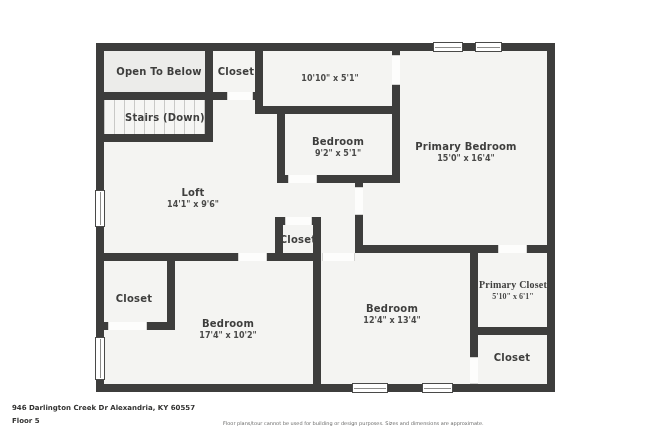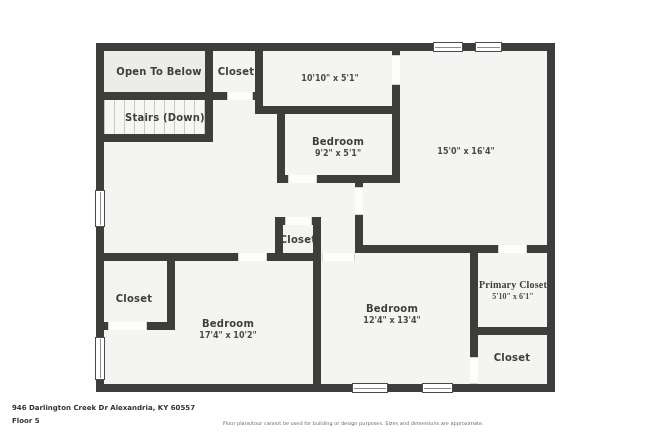--- a/index.html
+++ b/index.html
@@ -97,21 +97,26 @@
     <div class="dm">10'10" x 5'1"</div>
   </div>
   <div class="lbl" style="left:165px;top:118px;">
     <div class="nm">Stairs (Down)</div>
   </div>
   <div class="lbl" style="left:338px;top:147px;">
     <div class="nm">Bedroom</div>
     <div class="dm">9'2" x 5'1"</div>
   </div>
   <div class="lbl" style="left:466px;top:152px;">
+    <div class="nm">Primary Bedroom</div>
     <div class="dm">15'0" x 16'4"</div>
+  </div>
+  <div class="lbl" style="left:193px;top:198px;">
+    <div class="nm">Loft</div>
+    <div class="dm">14'1" x 9'6"</div>
   </div>
   <div class="lbl" style="left:298px;top:240px;">
     <div class="nm">Closet</div>
   </div>
   <div class="lbl" style="left:134px;top:299px;">
     <div class="nm">Closet</div>
   </div>
   <div class="lbl" style="left:228px;top:329px;">
     <div class="nm">Bedroom</div>
     <div class="dm">17'4" x 10'2"</div>

